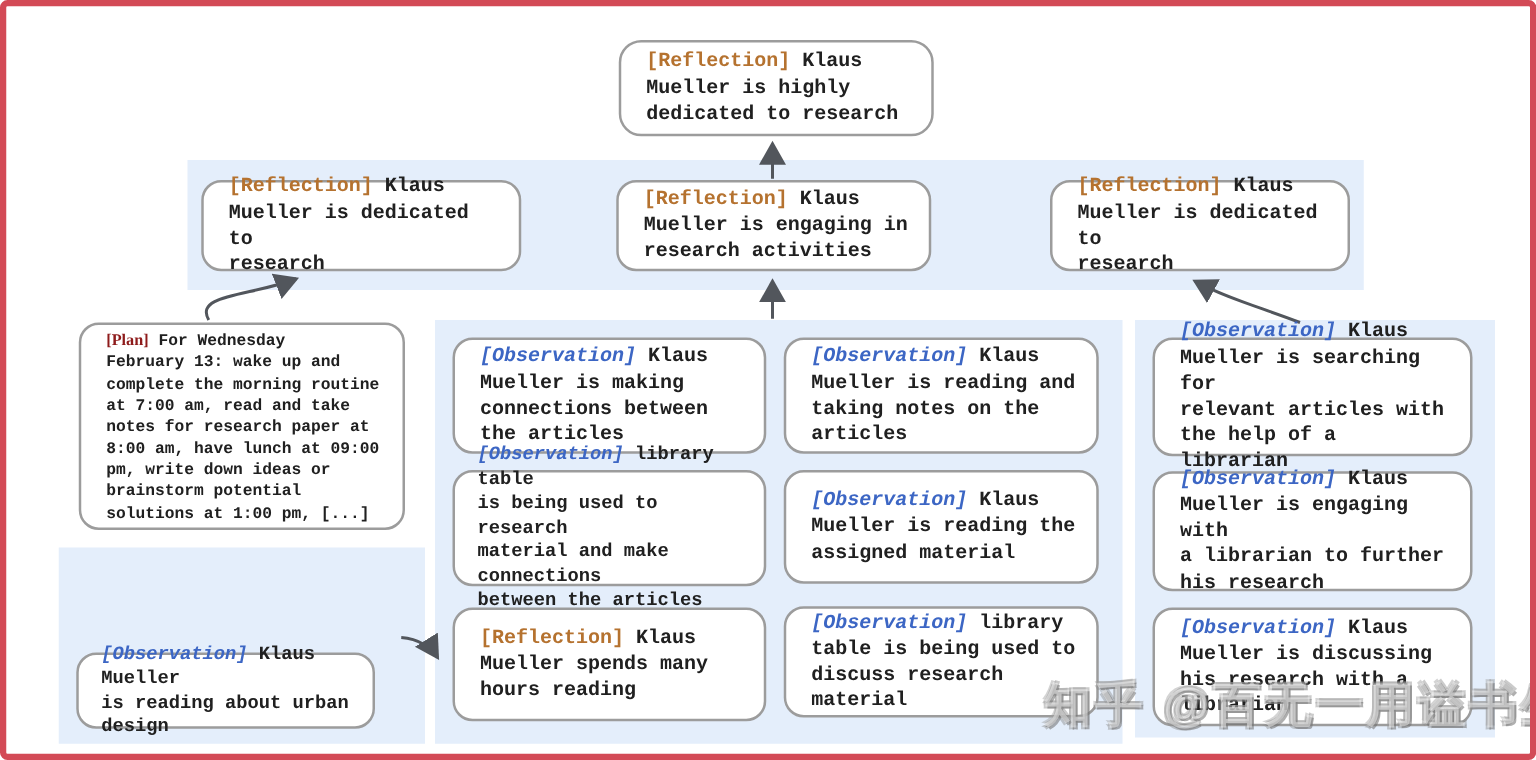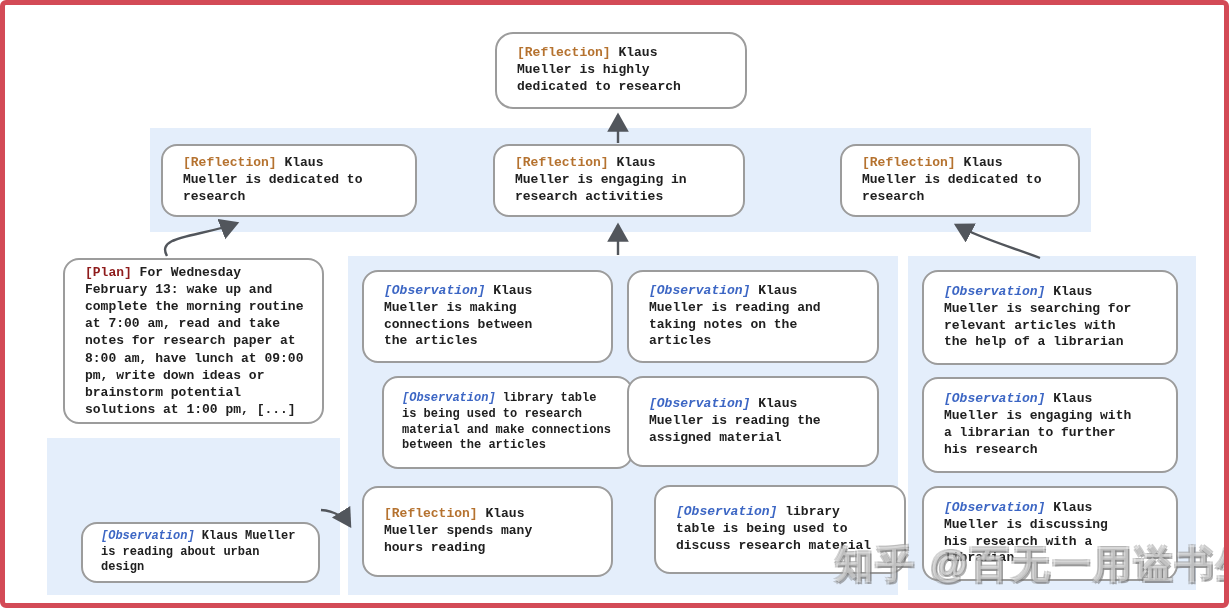--- a/index.html
+++ b/index.html
@@ -22,29 +22,29 @@
     background: #ffffff;
     border: 2.5px solid var(--box_border, #9c9c9c);
     border-radius: 16px;
     box-sizing: border-box;
     display: flex;
     flex-direction: column;
     justify-content: center;
     padding: 4px 12px 4px 20px;
     color: var(--body_text, #202020);
     font-weight: bold;
-    font-size: 13px;
+    font-size: 16px;
     line-height: 1.3;
   }
   .node .tag, .node .body { white-space: pre-wrap; }
-  .node.small { font-size: 12px; padding-left: 18px; margin-left: 20px; }
+  .node.small { font-size: 15px; padding-left: 18px; }
   .node.plansize { font-size: 13px; line-height: 1.32; }
   .tag-reflection { color: var(--reflection_tag, #b5722f); }
   .tag-observation { color: var(--observation_tag, #3c66c4); font-style: italic; }
-  .tag-plan { color: var(--plan_tag, #8e1b1b); }
+  .tag-plan { color: var(--plan_tag, #8e1b1b); font-family: Liberation Serif, serif; }
   svg.arrows {
     position: absolute; left: 0; top: 0;
     width: 1229px; height: 608px;
     pointer-events: none;
   }
   .arrow-path {
     stroke: var(--arrow, #52565c);
     stroke-width: 2.4px;
     fill: none;
   }
@@ -151,21 +151,21 @@
     <div><span class="tag tag-observation">[Observation]</span><span class="body"> Klaus
 Mueller is reading and
 taking notes on the
 articles</span></div>
   </div>
   <div class="node" style="left:622px; top:371px; width:252px; height:91px;">
     <div><span class="tag tag-observation">[Observation]</span><span class="body"> Klaus
 Mueller is reading the
 assigned material</span></div>
   </div>
-  <div class="node" style="left:622px; top:480px; width:252px; height:89px;margin-left:27px;">
+  <div class="node" style="left:622px; top:480px; width:252px; height:89px;">
     <div><span class="tag tag-observation">[Observation]</span><span class="body"> library
 table is being used to
 discuss research material</span></div>
   </div>
 
   <div class="node" style="left:917px; top:265px; width:256px; height:95px;">
     <div><span class="tag tag-observation">[Observation]</span><span class="body"> Klaus
 Mueller is searching for
 relevant articles with
 the help of a librarian</span></div>

